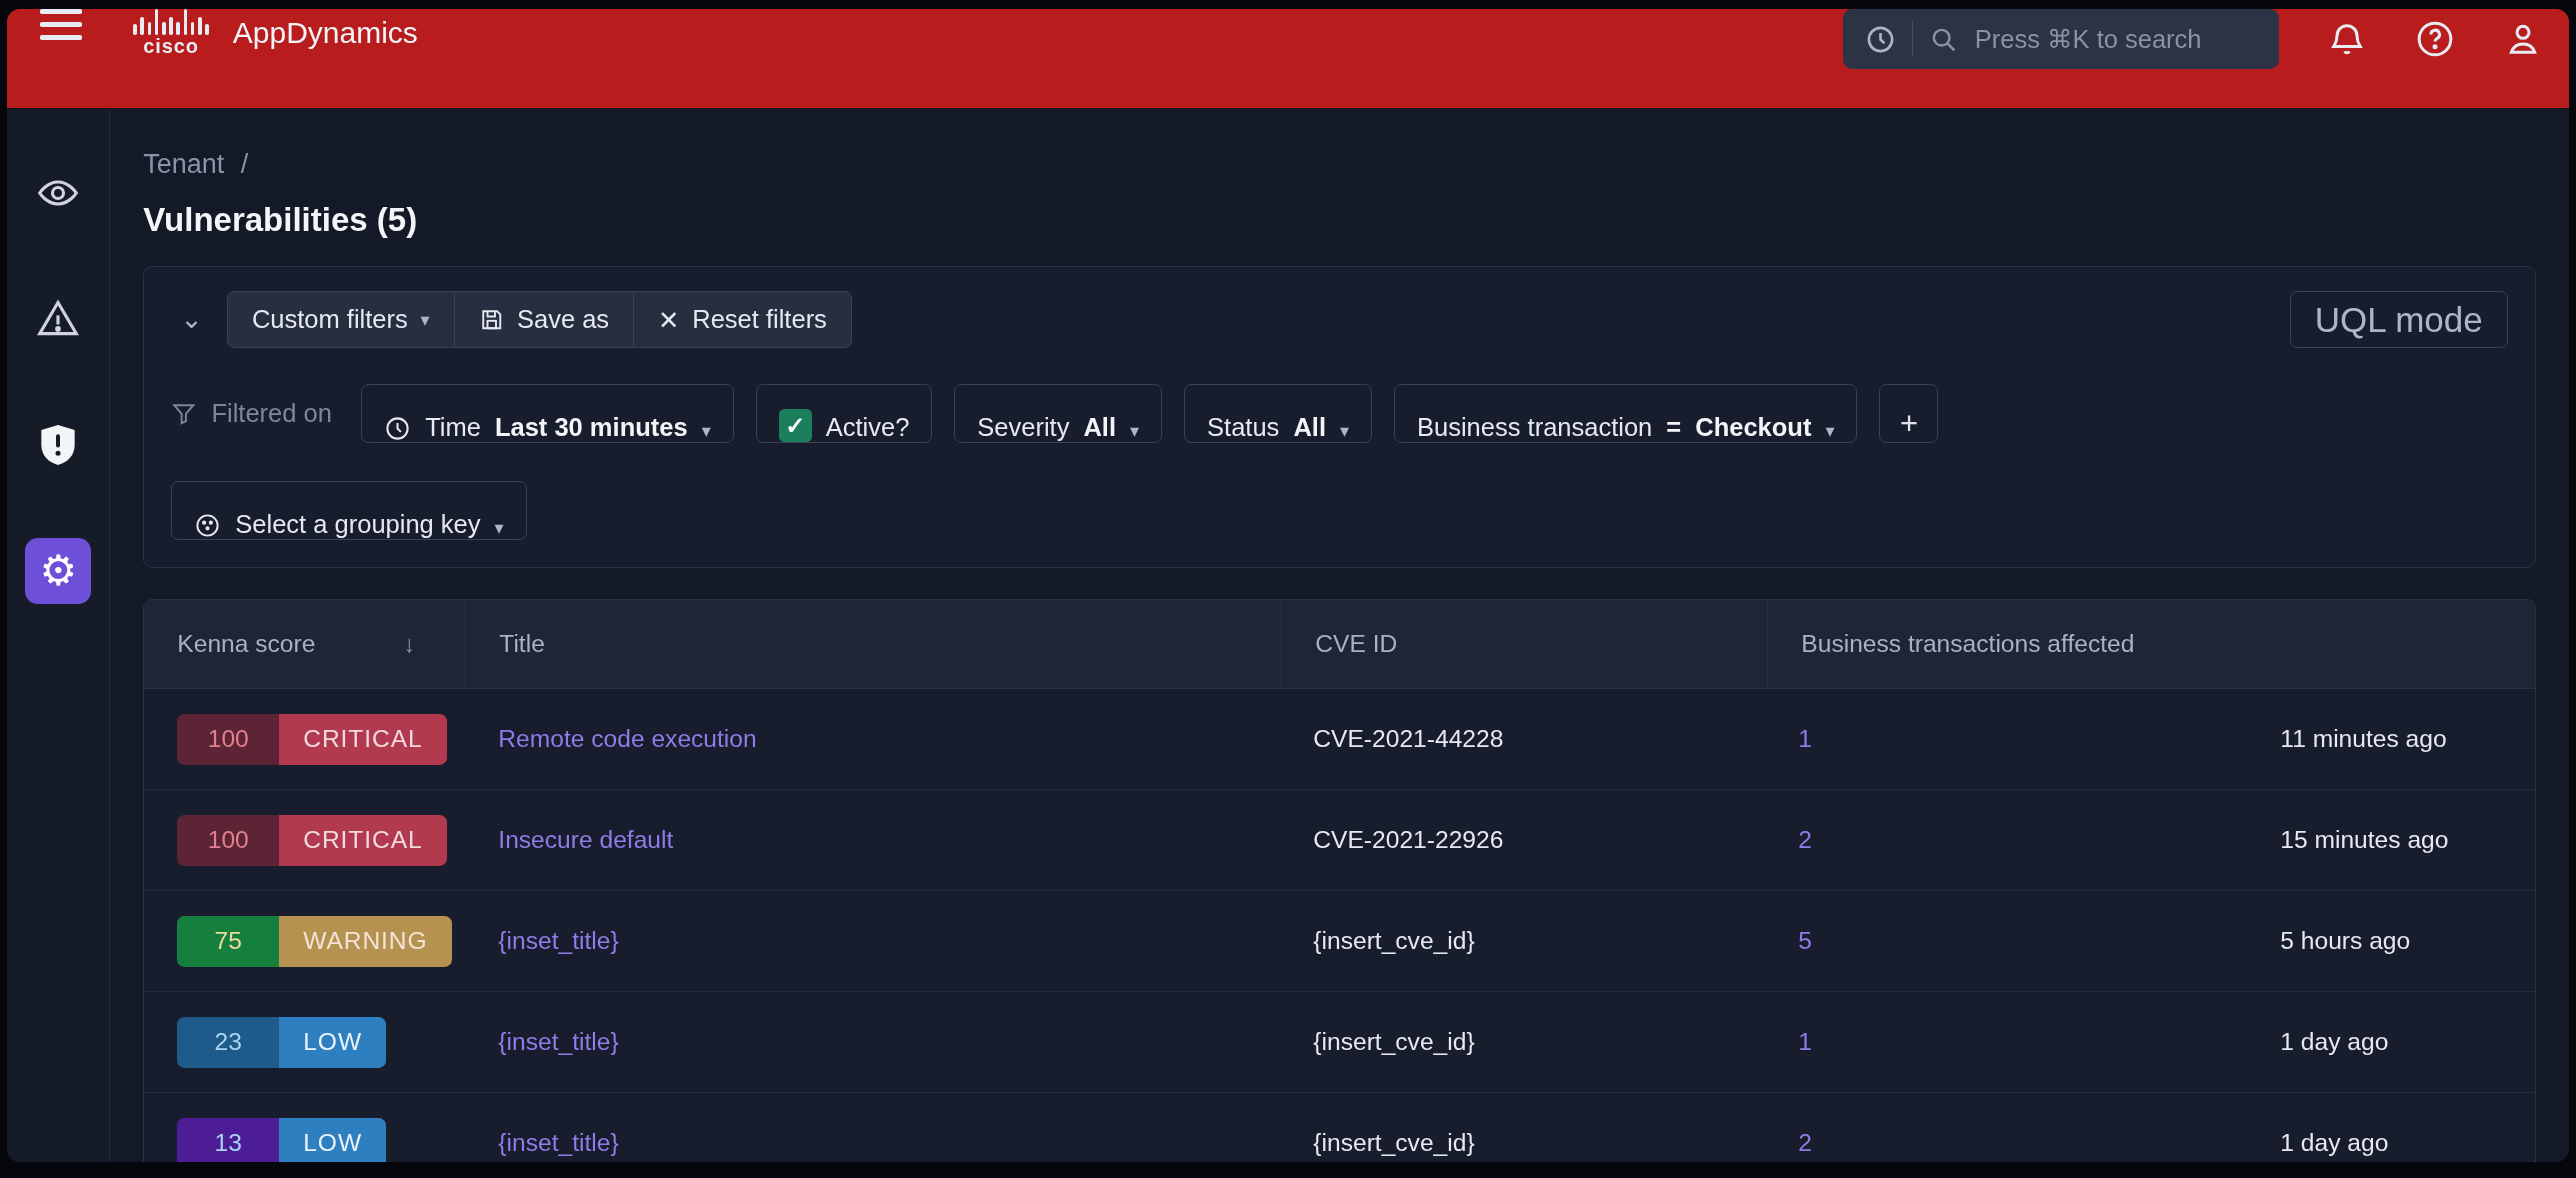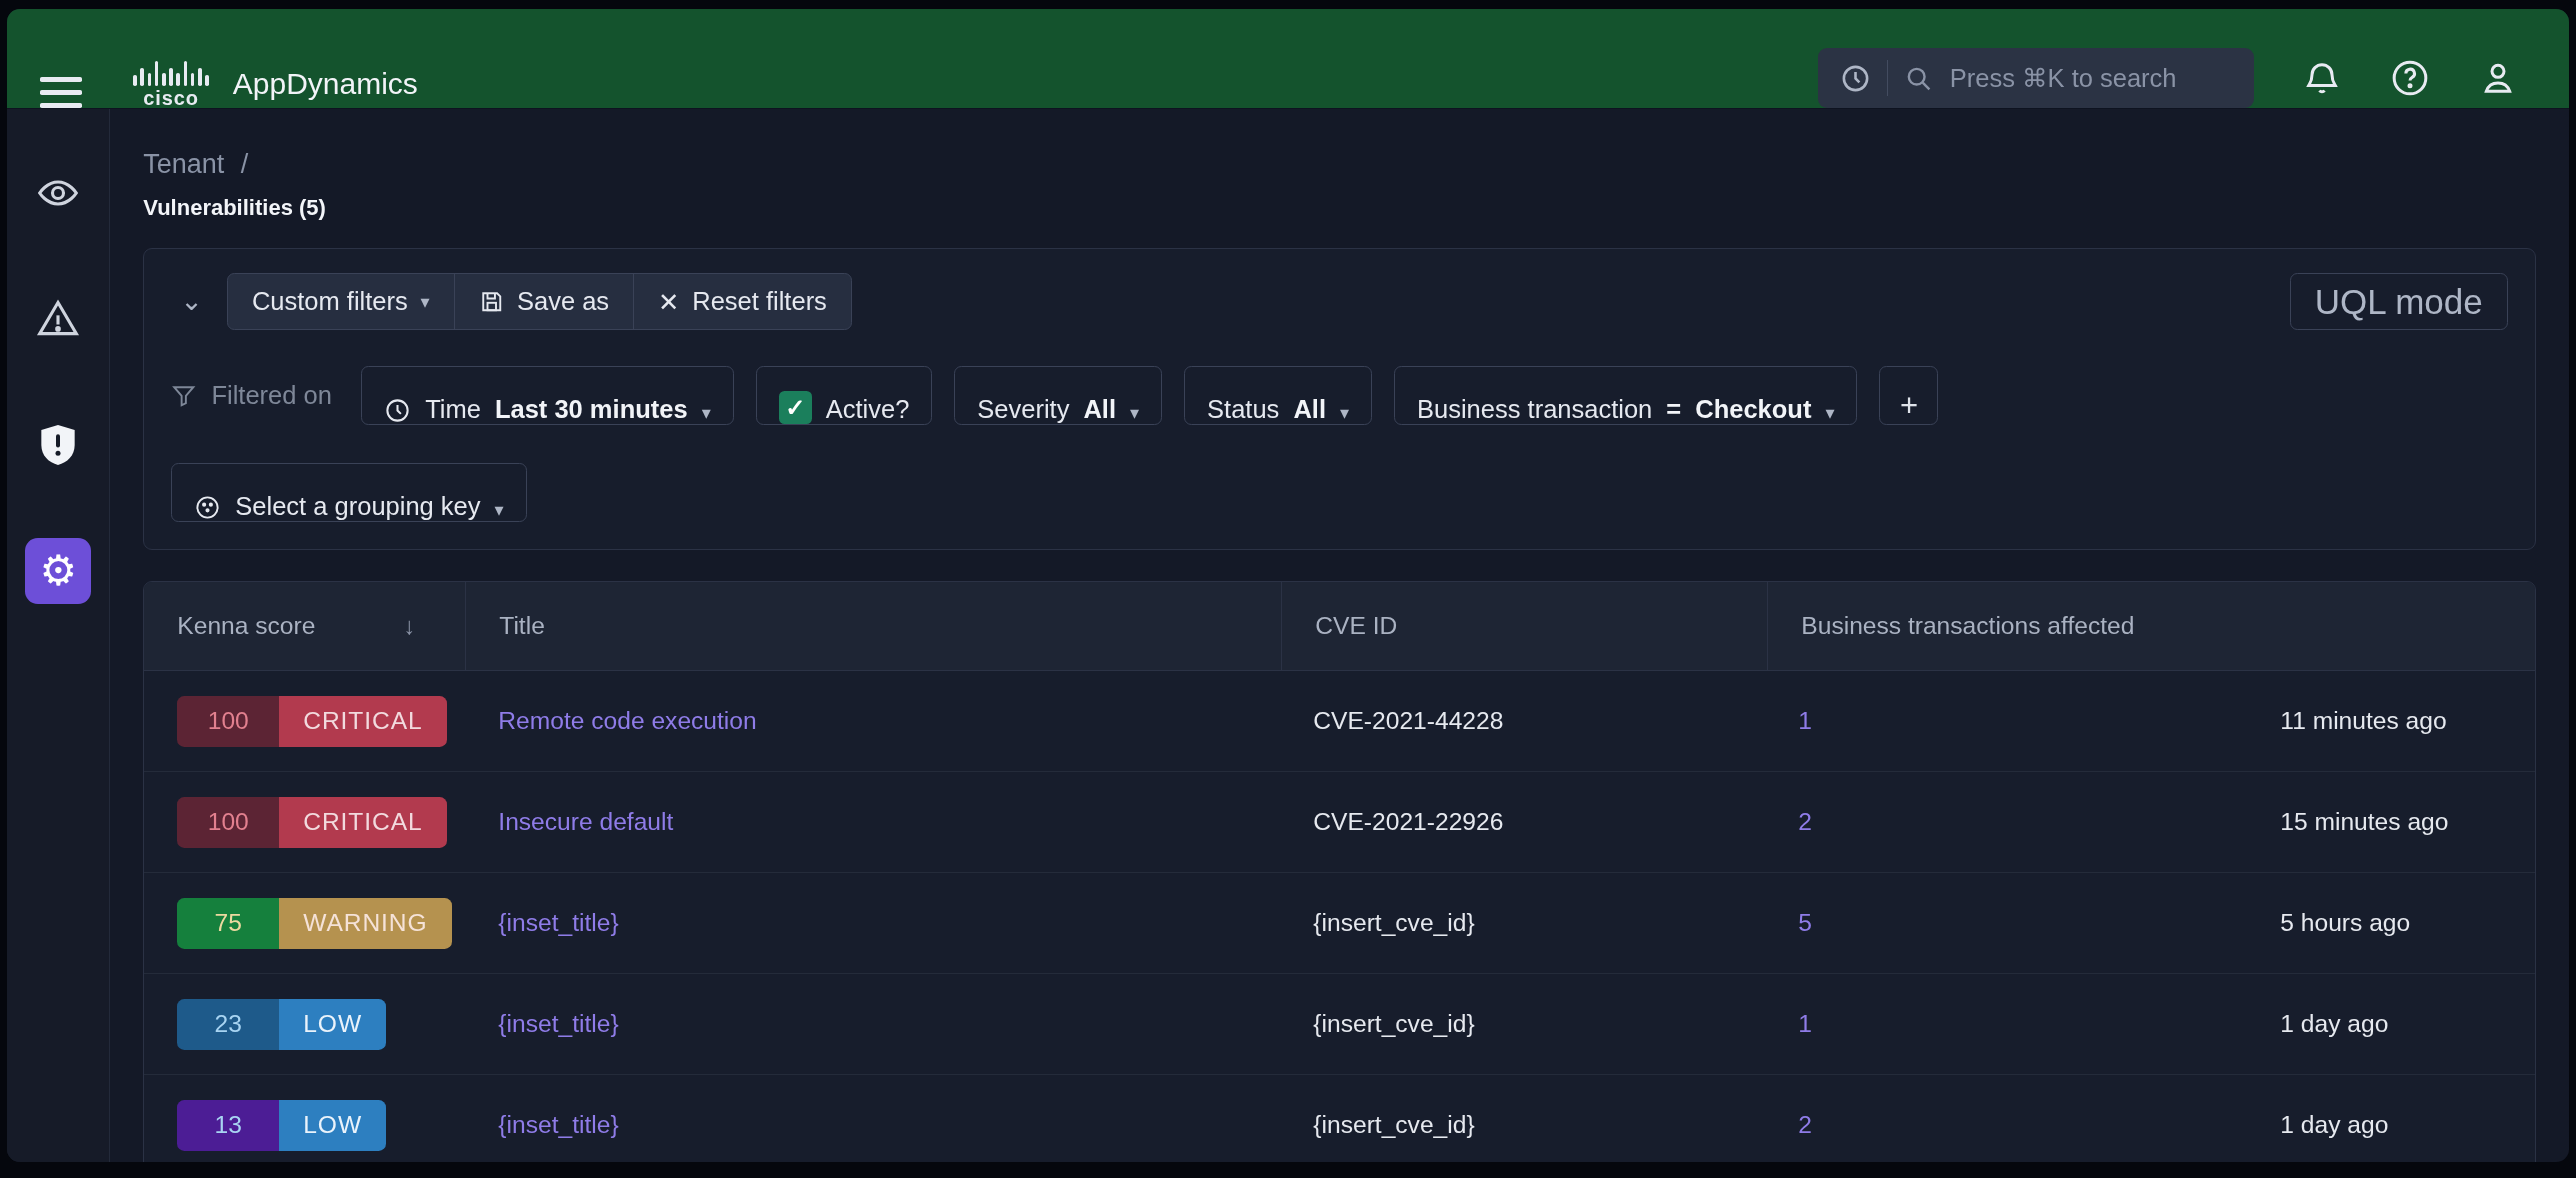--- a/index.html
+++ b/index.html
@@ -1,21 +1,21 @@
 <!DOCTYPE html>
 <html style="font-size:14.6px"><head>
 <meta charset="utf-8">
 <style>
   html,body{margin:0;padding:0;background:#05070d;width:2576px;height:1179px;overflow:hidden;
     font-family:"Liberation Sans", sans-serif;-webkit-font-smoothing:antialiased;}
   .app{position:absolute;left:7.3px;top:9px;right:7.3px;bottom:16.4px;border-radius:12.8px;overflow:hidden;
     background:#141927;display:flex;flex-direction:column;}
   
-  .topbar{height:99px;background:#14532d;display:flex;align-items:flex-end;flex:0 0 auto;
-    padding:0 51px 0 33px;border-bottom:0.9px solid #0e1320;}
+  .topbar{height:99px;background:#b91c1c;display:flex;align-items:flex-start;flex:0 0 auto;
+    padding:0 26px 0 33px;border-bottom:0.9px solid #0e1320;}
   .hamburger{width:42px;height:31px;display:flex;flex-direction:column;justify-content:space-between;cursor:pointer;margin-right:51px;}
   .hamburger span{display:block;height:4.6px;background:#e8ebf2;border-radius:1.8px;}
   .brandwrap{display:flex;align-items:center;gap:24px;}
   .ciscologo{display:flex;flex-direction:column;align-items:center;gap:1.8px;}
   .ciscobars{display:flex;align-items:flex-end;gap:3.6px;height:25.5px;}
   .ciscobars i{width:3.6px;background:#e8ebf2;border-radius:1.8px;}
   .ciscotext{color:#e8ebf2;font-weight:bold;font-size:20px;letter-spacing:0.9px;line-height:1;}
   .brandname{color:#f2f4f8;font-size:30px;font-weight:500;}
   .topbar-right{margin-left:auto;display:flex;align-items:center;gap:48px;}
   .searchpill{display:flex;align-items:center;background:#2b3344;border-radius:9px;height:60px;width:392px;padding:0 22px;gap:16.4px;cursor:text;}
@@ -26,21 +26,21 @@
   
   .frame{flex:1;display:flex;min-height:0;}
   .sidebar{width:102px;flex:0 0 aupx;background:#161b28;border-right:0.9px solid #232a3a;
     display:flex;flex-direction:column;align-items:center;padding-top:51px;gap:60px;flex:0 0 102px;}
   .navitem{width:66px;height:66px;display:flex;align-items:center;justify-content:center;border-radius:12.8px;cursor:pointer;}
   .navitem.active{background:#6d4fd8;}
   .gear-glyph{font-size:42px;color:#ffffff;line-height:1;}
   .content{flex:1;min-width:0;padding:40px 33px 0 33px;overflow:hidden;}
   .breadcrumb{color:#8a93a6;font-size:27px;display:flex;gap:16.4px;}
   .breadcrumb .crumb{cursor:pointer;}
-  .pagetitle{color:#f3f5f9;font-size:22px;font-weight:bold;margin-top:15px;}
+  .pagetitle{color:#f3f5f9;font-size:33px;font-weight:bold;margin-top:21px;}
   
   .panel{border:0.9px solid #2b3245;border-radius:9px;background:#171d2c;}
   .filterpanel{margin-top:27px;padding:24px 27px 27px 27px;}
   .filterrow1{display:flex;align-items:center;}
   .collapse-caret{color:#aeb6c6;font-size:27px;margin:0 24px 0 9px;cursor:pointer;line-height:0.6;}
   .segmented{display:flex;align-items:stretch;border:0.9px solid #3a4257;border-radius:7.3px;background:#262e40;overflow:hidden;height:55px;}
   .segment{display:flex;align-items:center;gap:12.8px;padding:16px 24px;color:#e6e9f0;font-size:25.5px;cursor:pointer;white-space:nowrap;}
   .segment + .segment{border-left:0.9px solid #3a4257;}
   .caret{font-size:18px;color:#aeb6c6;}
   .uql-btn{margin-left:auto;border:0.9px solid #3a4257;border-radius:7.3px;height:55px;display:flex;align-items:center;

